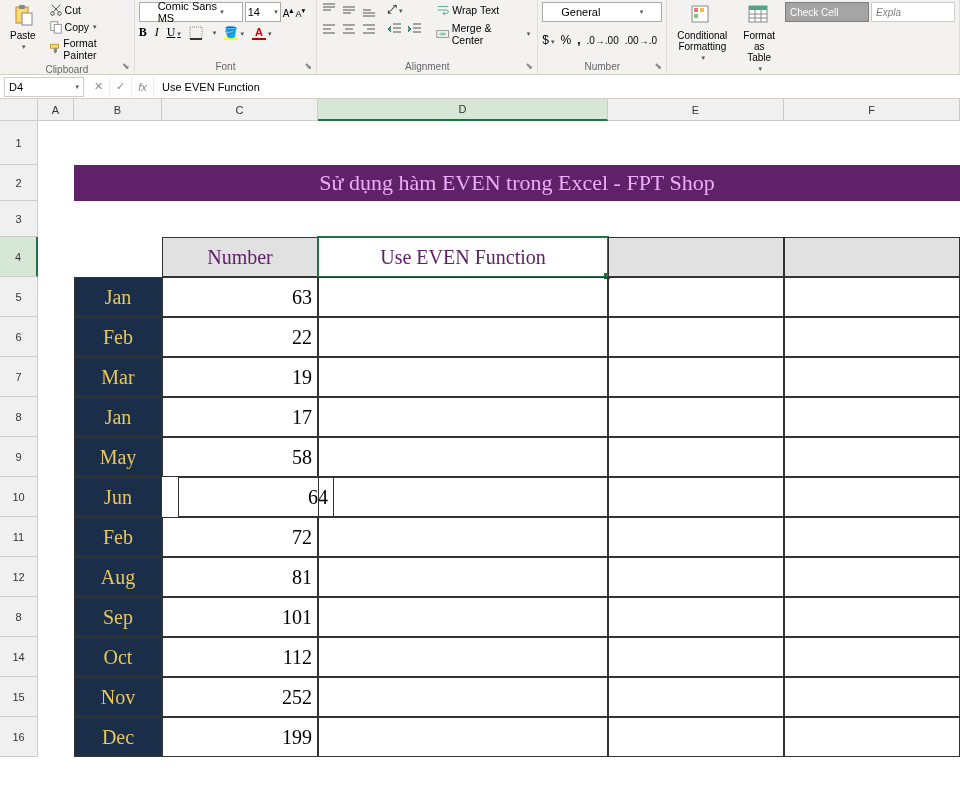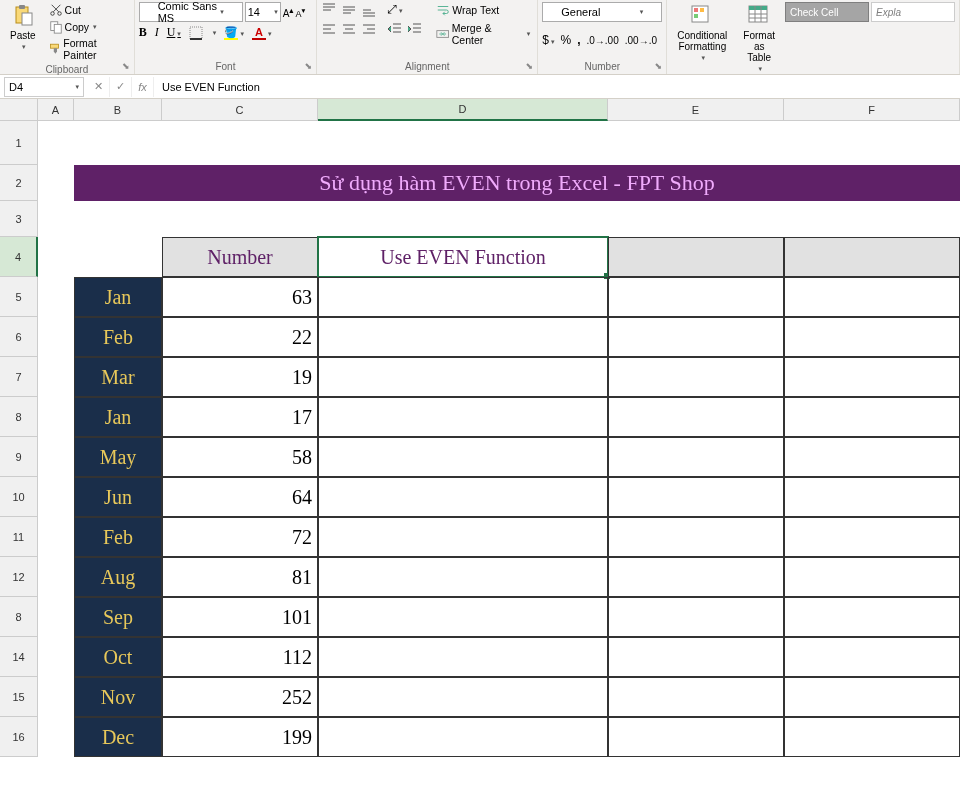--- a/index.html
+++ b/index.html
@@ -374,21 +374,21 @@
       <div class="cell num-cell" style="left: 124px; top: 276px; width: 156px; height: 40px; padding-left: 24px;">17</div>
       <div class="cell empty-cell" style="left: 280px; top: 276px; width: 290px; height: 40px;"></div>
       <div class="cell empty-cell" style="left: 570px; top: 276px; width: 176px; height: 40px;"></div>
       <div class="cell empty-cell" style="left: 746px; top: 276px; width: 176px; height: 40px;"></div>
       <div class="cell month-cell" style="left: 36px; top: 316px; width: 88px; height: 40px;">May</div>
       <div class="cell num-cell" style="left: 124px; top: 316px; width: 156px; height: 40px; padding-left: 32px;">58</div>
       <div class="cell empty-cell" style="left: 280px; top: 316px; width: 290px; height: 40px;"></div>
       <div class="cell empty-cell" style="left: 570px; top: 316px; width: 176px; height: 40px;"></div>
       <div class="cell empty-cell" style="left: 746px; top: 316px; width: 176px; height: 40px;"></div>
       <div class="cell month-cell" style="left: 36px; top: 356px; width: 88px; height: 40px;">Jun</div>
-      <div class="cell num-cell" style="left: 124px; top: 356px; width: 156px; height: 40px;">64</div>
+      <div class="cell num-cell" style="left: 140px; top: 356px; width: 156px; height: 40px;">64</div>
       <div class="cell empty-cell" style="left: 280px; top: 356px; width: 290px; height: 40px;"></div>
       <div class="cell empty-cell" style="left: 570px; top: 356px; width: 176px; height: 40px;"></div>
       <div class="cell empty-cell" style="left: 746px; top: 356px; width: 176px; height: 40px;"></div>
       <div class="cell month-cell" style="left: 36px; top: 396px; width: 88px; height: 40px;">Feb</div>
       <div class="cell num-cell" style="left: 124px; top: 396px; width: 156px; height: 40px;">72</div>
       <div class="cell empty-cell" style="left: 280px; top: 396px; width: 290px; height: 40px;"></div>
       <div class="cell empty-cell" style="left: 570px; top: 396px; width: 176px; height: 40px;"></div>
       <div class="cell empty-cell" style="left: 746px; top: 396px; width: 176px; height: 40px;"></div>
       <div class="cell month-cell" style="left: 36px; top: 436px; width: 88px; height: 40px;">Aug</div>
       <div class="cell num-cell" style="left: 124px; top: 436px; width: 156px; height: 40px;">81</div>

